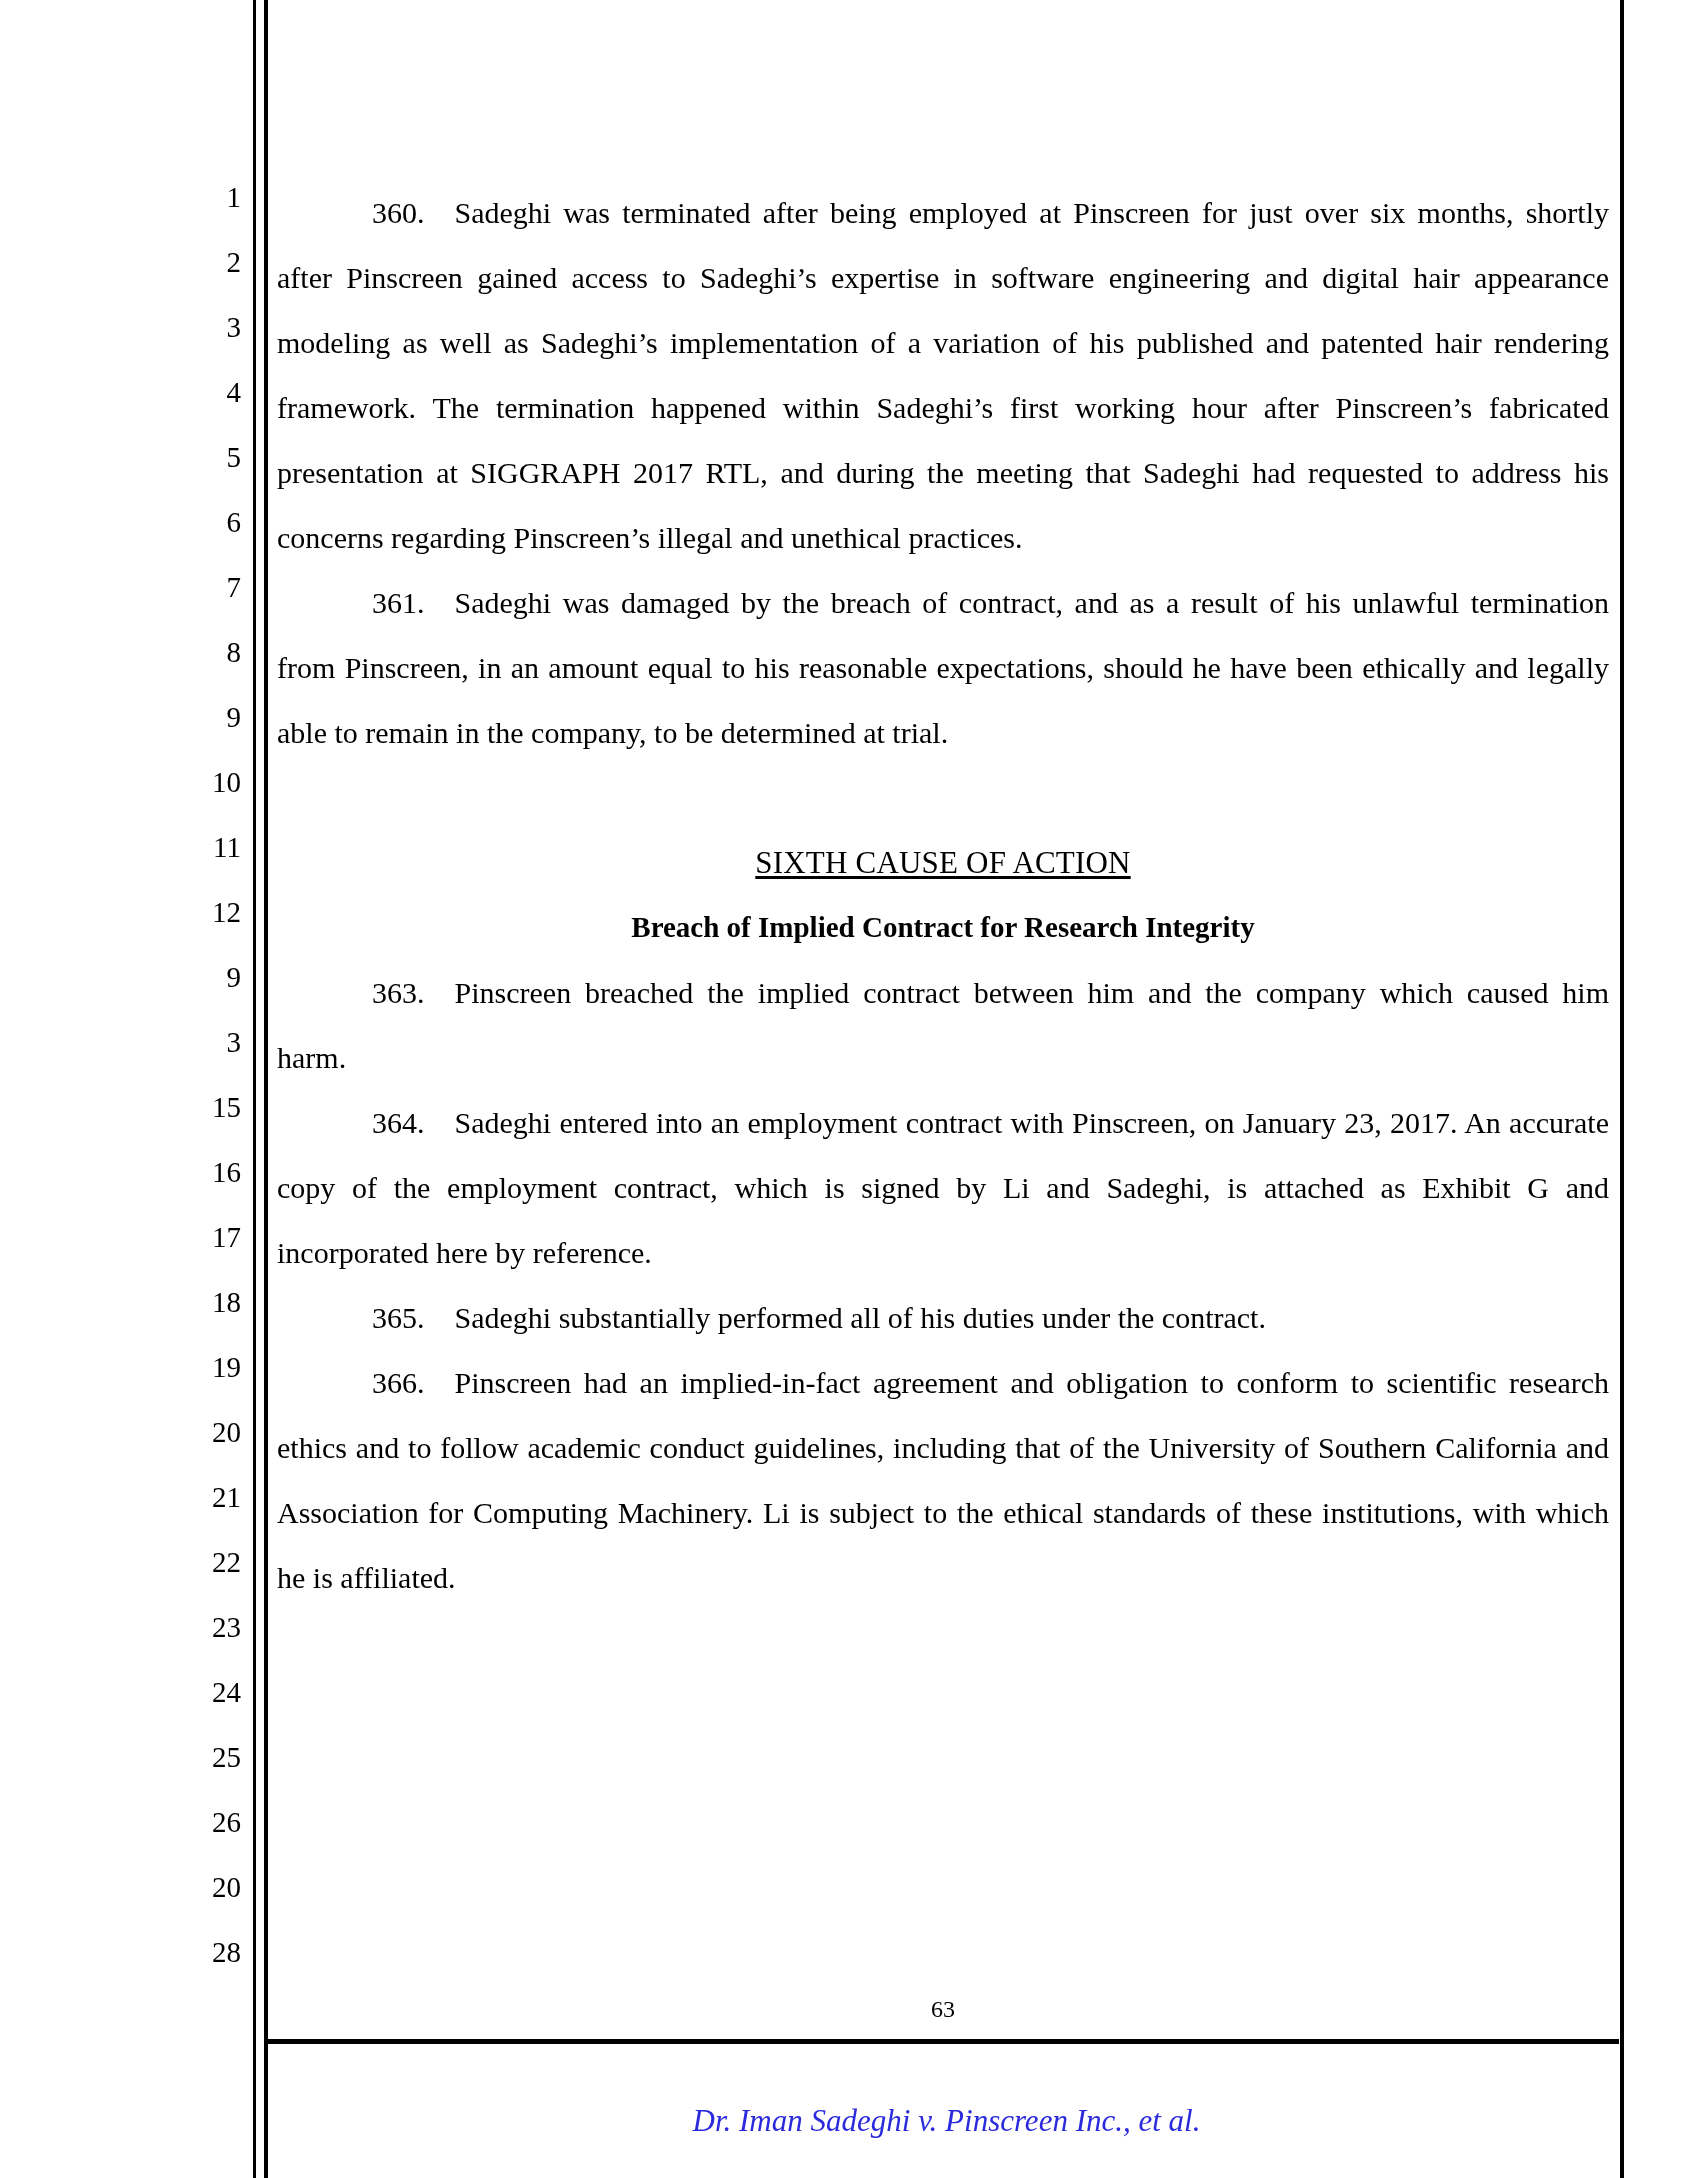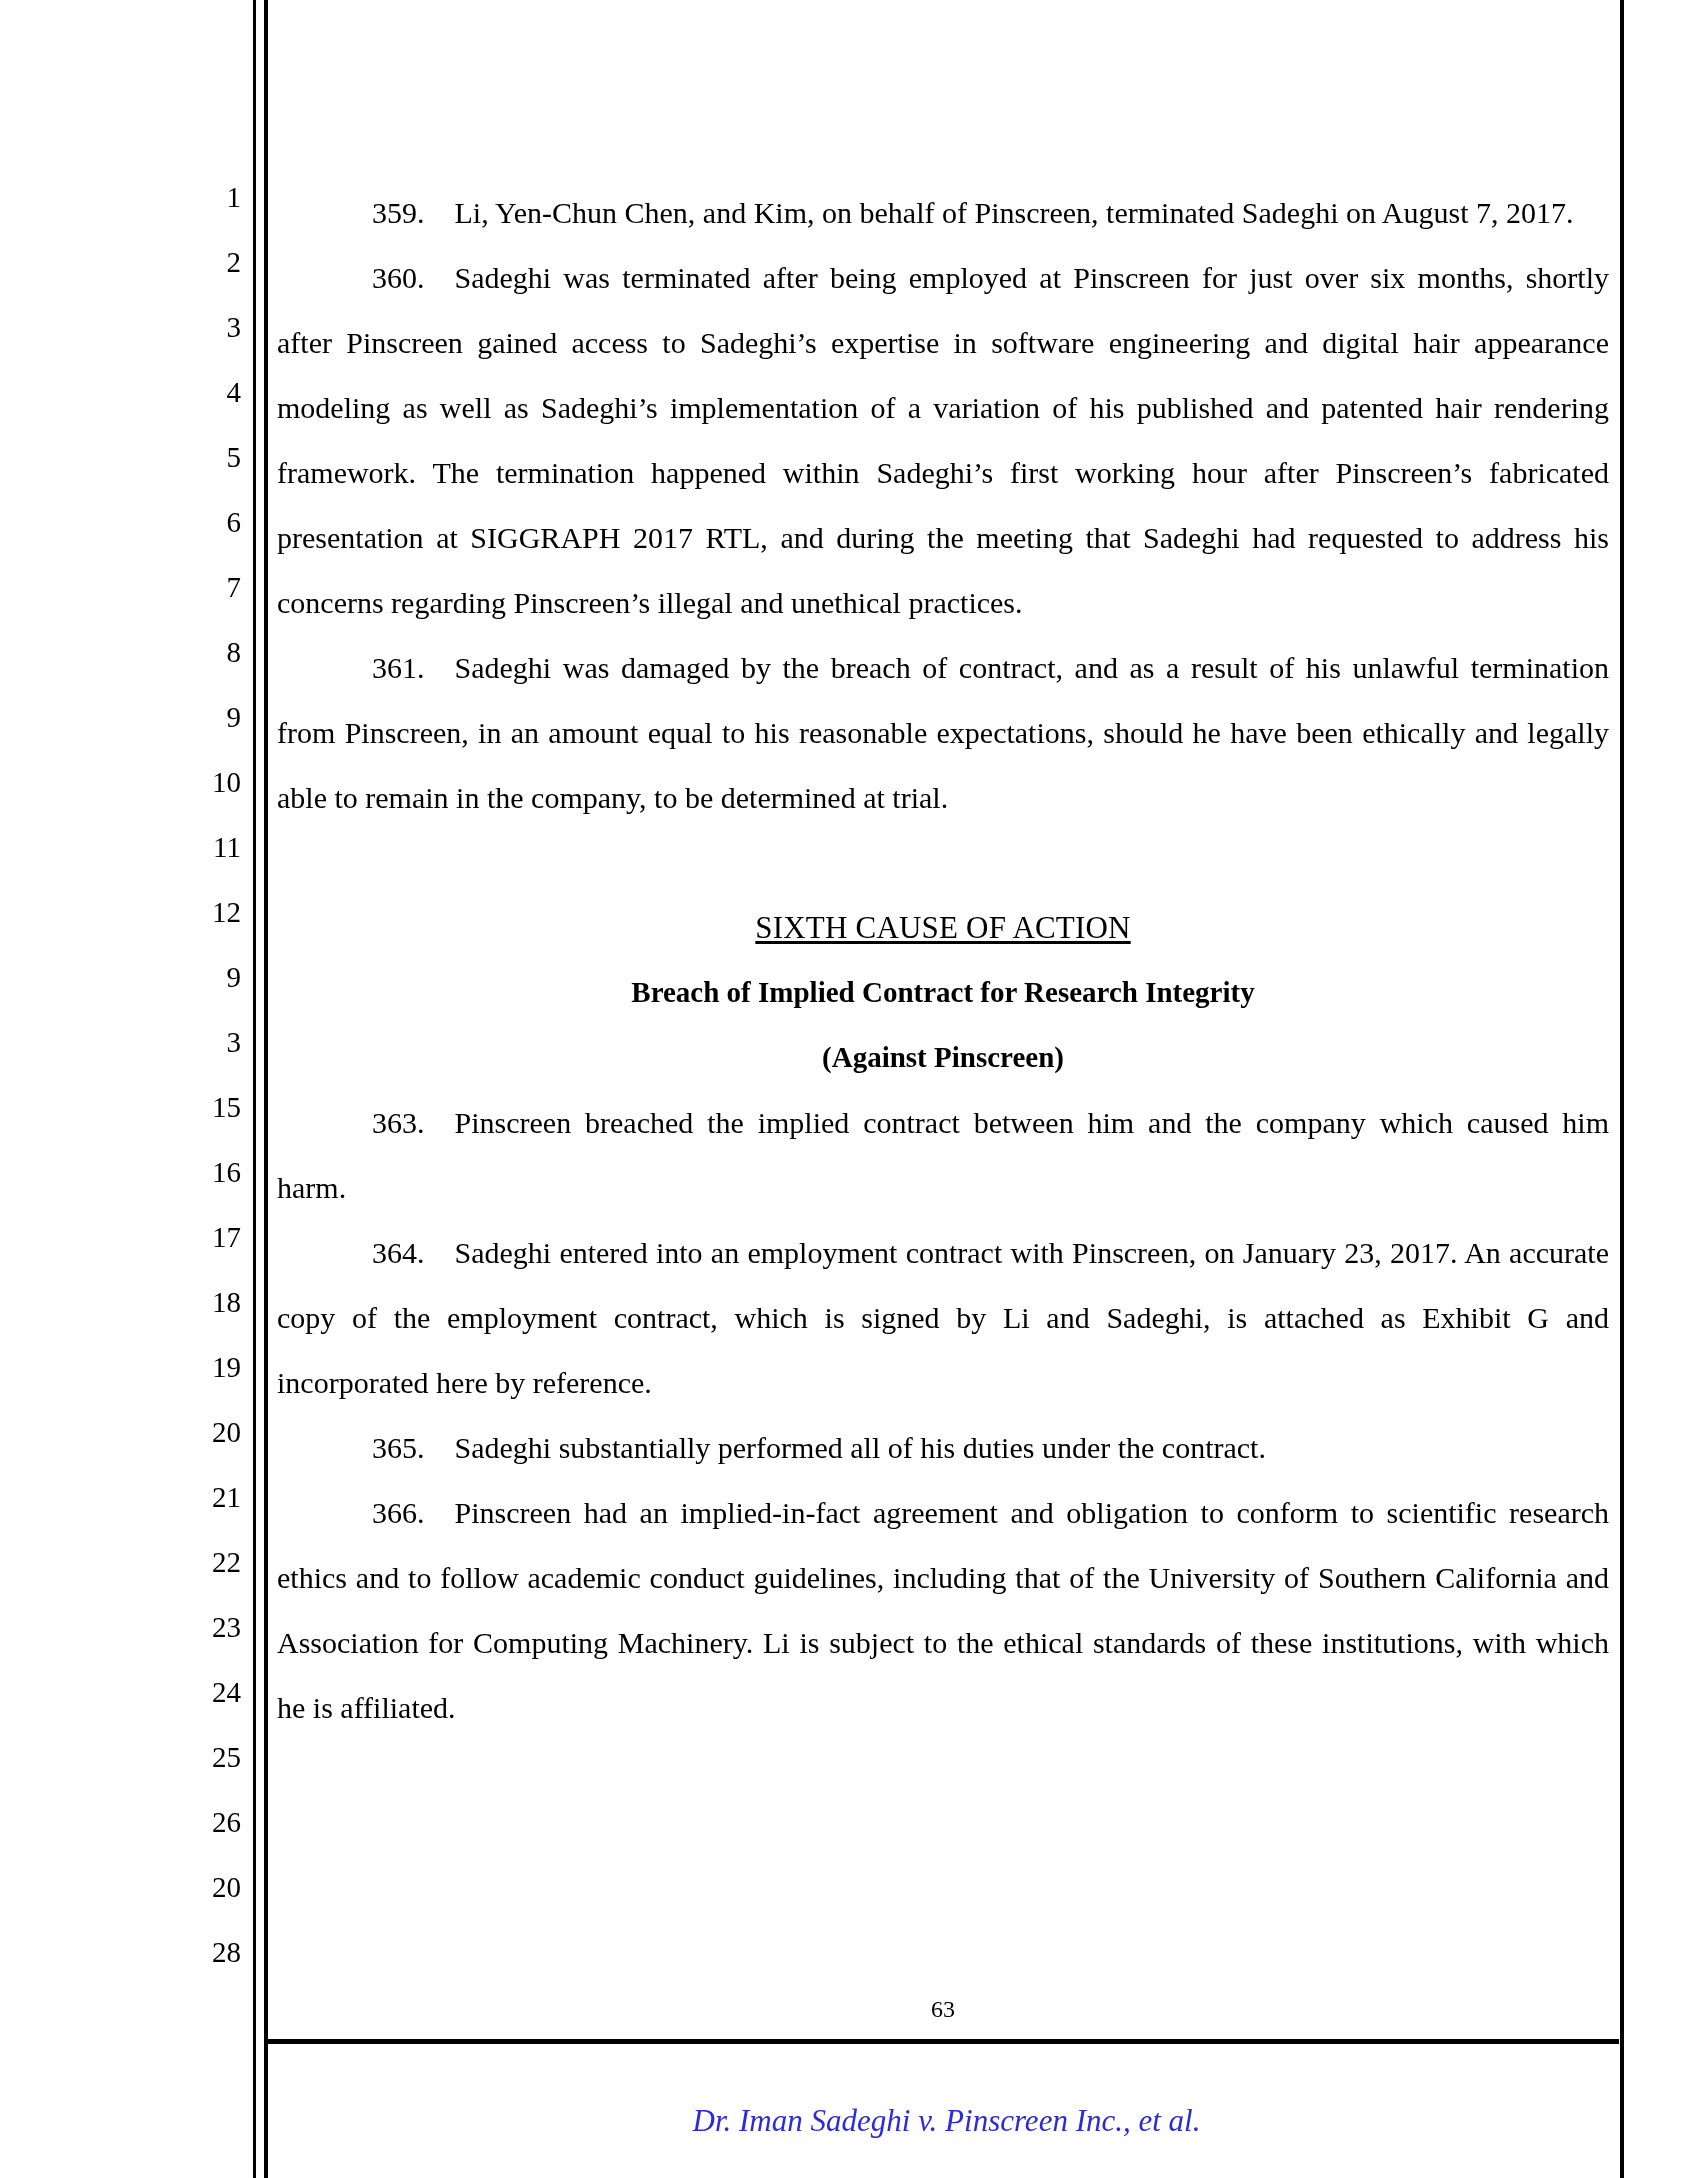--- a/index.html
+++ b/index.html
@@ -178,33 +178,31 @@
     <span class="ln">23</span>
     <span class="ln">24</span>
     <span class="ln">25</span>
     <span class="ln">26</span>
     <span class="ln">20</span>
     <span class="ln">28</span>
   </div>
 
   <div id="body-col">
 
-    <p class="para">359. Li, Yen-Chun Chen, and Kim, on behalf of Pinscreen, terminated Sadeghi on August 7, 2017.</p>
 
     <p class="para">360. Sadeghi was terminated after being employed at Pinscreen for just over six months, shortly after Pinscreen gained access to Sadeghi’s expertise in software engineering and digital hair appearance modeling as well as Sadeghi’s implementation of a variation of his published and patented hair rendering framework. The termination happened within Sadeghi’s first working hour after Pinscreen’s fabricated presentation at SIGGRAPH 2017 RTL, and during the meeting that Sadeghi had requested to address his concerns regarding Pinscreen’s illegal and unethical practices.</p>
 
     <p class="para">361. Sadeghi was damaged by the breach of contract, and as a result of his unlawful termination from Pinscreen, in an amount equal to his reasonable expectations, should he have been ethically and legally able to remain in the company, to be determined at trial.</p>
 
     <div class="blank-line"></div>
 
     <div class="heading-main">SIXTH CAUSE OF ACTION</div>
 
     <div class="heading-sub">Breach of Implied Contract for Research Integrity</div>
 
-    <div class="heading-sub">(Against Pinscreen)</div>
 
 
     <p class="para">363. Pinscreen breached the implied contract between him and the company which caused him harm.</p>
 
     <p class="para">364. Sadeghi entered into an employment contract with Pinscreen, on January 23, 2017. An accurate copy of the employment contract, which is signed by Li and Sadeghi, is attached as Exhibit G and incorporated here by reference.</p>
 
     <p class="para">365. Sadeghi substantially performed all of his duties under the contract.</p>
 
     <p class="para">366. Pinscreen had an implied-in-fact agreement and obligation to conform to scientific research ethics and to follow academic conduct guidelines, including that of the University of Southern California and Association for Computing Machinery. Li is subject to the ethical standards of these institutions, with which he is affiliated.</p>
 

